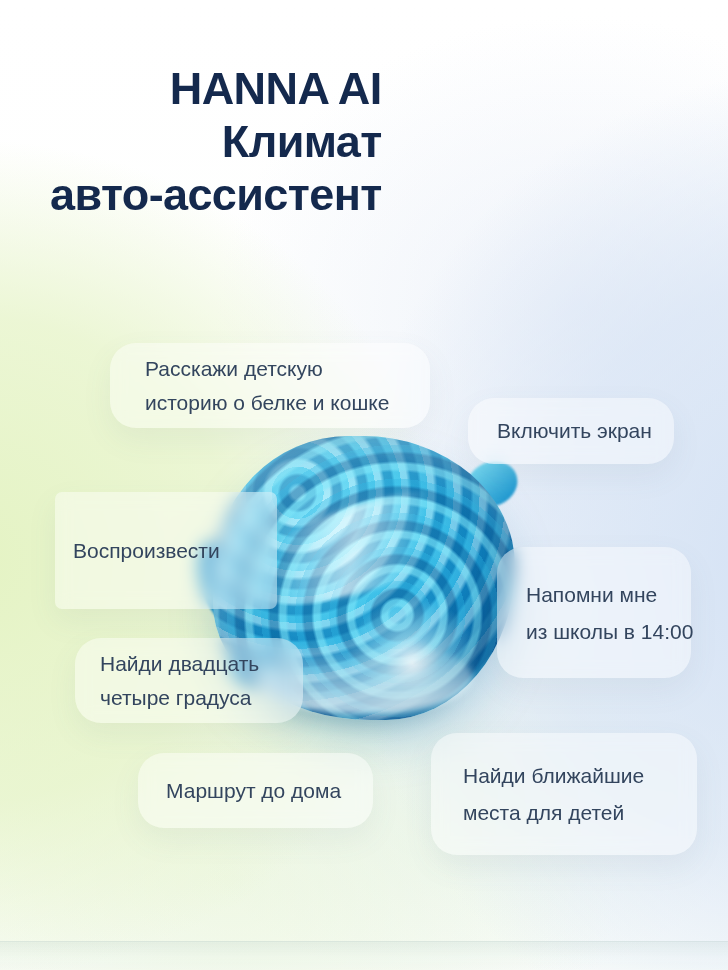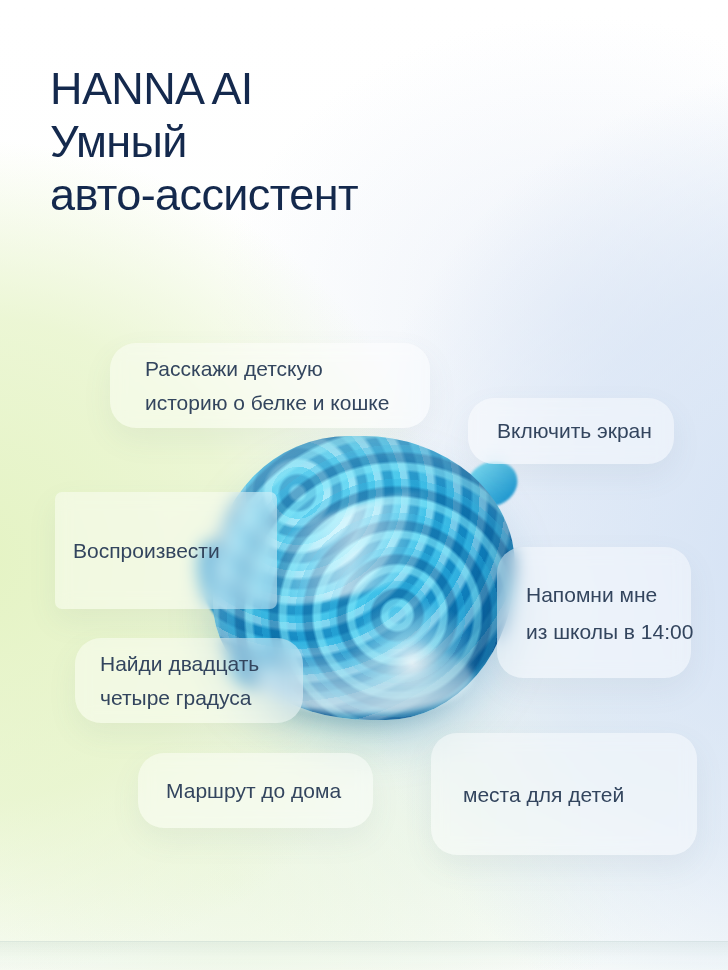--- a/index.html
+++ b/index.html
@@ -18,21 +18,21 @@
       radial-gradient(620px 540px at -40px 560px, var(--bg-green) 0%, rgba(228,243,195,0.70) 45%, rgba(228,243,195,0) 78%),
       radial-gradient(600px 640px at 810px 570px, var(--bg-blue) 0%, rgba(211,225,244,0.62) 45%, rgba(211,225,244,0) 78%),
       radial-gradient(520px 420px at 580px 310px, rgba(224,232,246,0.55) 0%, rgba(224,232,246,0) 70%),
       radial-gradient(540px 380px at 230px 880px, rgba(228,243,208,0.55) 0%, rgba(228,243,208,0) 72%),
       radial-gradient(420px 300px at 470px 780px, rgba(212,232,224,0.45) 0%, rgba(212,232,224,0) 70%),
       linear-gradient(180deg,#ffffff 0%,#fdfefd 60%,#fbfdfb 100%);
   }
 
   
   .title{position:absolute;left:50px;top:62px;color:var(--title-text);
-    font-weight:400;font-size:45px;line-height:53px;letter-spacing:-0.6px;}
+    font-weight:700;font-size:45px;line-height:53px;letter-spacing:-0.6px;text-align:right;}
   .title .t-line{white-space:nowrap;}
 
   
   .orb-shadow{position:absolute;left:222px;top:652px;width:276px;height:96px;
     background:radial-gradient(closest-side, rgba(10,72,92,0.34), rgba(10,72,92,0) 72%);
     filter:blur(7px);}
   .orb{
     position:absolute;left:213px;top:436px;width:302px;height:284px;
     border-radius:47% 53% 45% 55% / 52% 48% 57% 43%;
     background:
@@ -88,21 +88,21 @@
     border-top:1px solid rgba(165,190,186,0.30);
     background:linear-gradient(180deg, rgba(180,204,200,0.22) 0%, rgba(214,230,230,0.12) 55%, rgba(224,236,238,0.08) 100%);}
 </style>
 </head>
 <body>
 
 <div class="canvas">
 
   <div class="title">
     <div class="t-line">HANNA AI</div>
-    <div class="t-line">Умный</div>
+    <div class="t-line">Климат</div>
     <div class="t-line">авто-ассистент</div>
   </div>
 
   <div class="orb-shadow"></div>
   <div class="orb-bump bump1"></div>
   <div class="orb-bump bump2"></div>
   <div class="orb-bump bump3"></div>
   <div class="orb"></div>
 
   <div class="bubble b1">
@@ -126,17 +126,18 @@
   <div class="bubble b5">
     <span class="bl">Найди двадцать</span>
     <span class="bl">четыре градуса</span>
   </div>
 
   <div class="bubble b6">
     <span class="bl">Маршрут до дома</span>
   </div>
 
   <div class="bubble b7">
+    <span class="bl">Найди ближайшие</span>
     <span class="bl">места для детей</span>
   </div>
 
   <div class="floor"></div>
 </div>
 
 </body></html>

